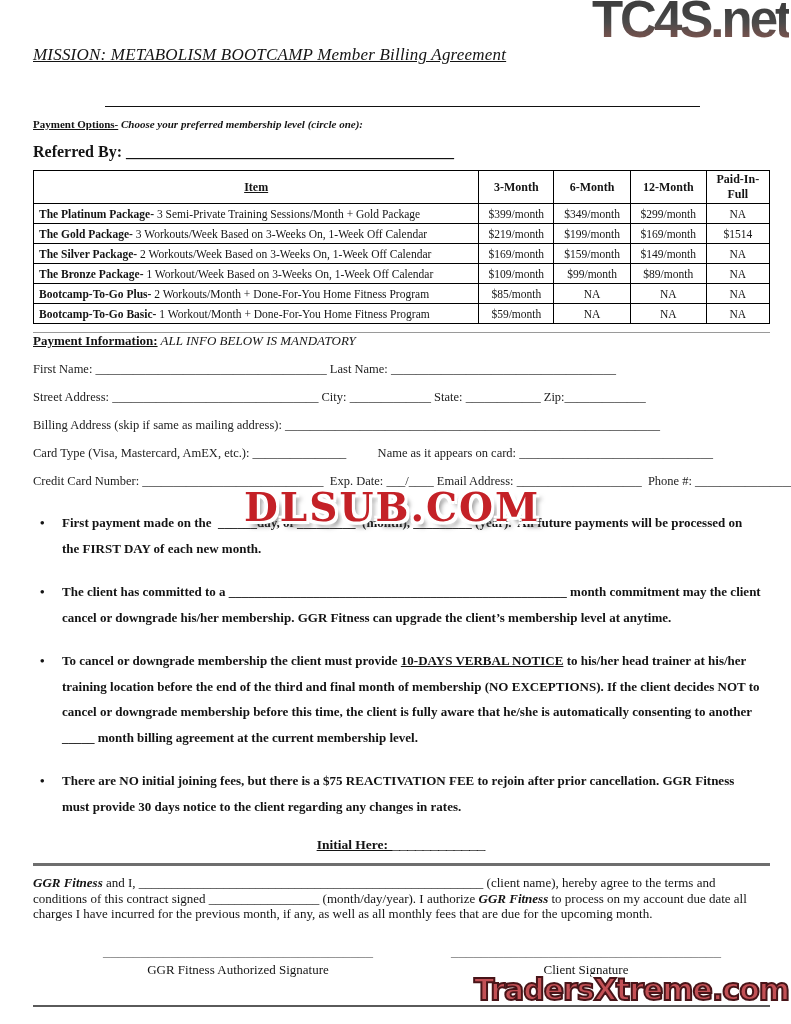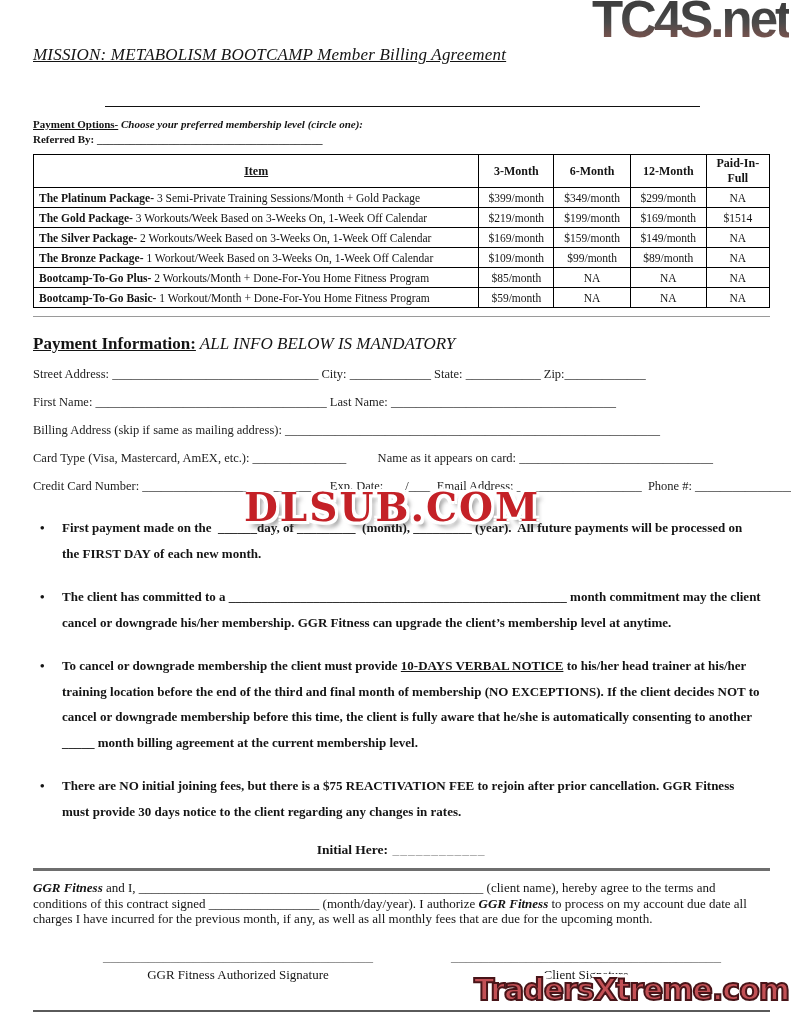--- a/index.html
+++ b/index.html
@@ -42,57 +42,57 @@
   .title {
     margin-top:45px; text-align:left;
     font-size:17px; font-weight:normal; font-style:italic;
     text-decoration:underline; letter-spacing:0.2px;
   }
   .topline { margin:41px 0 0 72px; width:595px; border-bottom:1.6px solid #111; }
 
   .po-line { margin-top:11px; font-size:11px; font-weight:bold; }
   .po-label { text-decoration:underline; }
   .po-instruction { font-style:italic; }
-  .rb-line { margin-top:3px; font-size:11px; font-weight:bold; white-space:pre; }
+  .rb-line { margin-top:13px; font-size:16px; font-weight:bold; white-space:pre; }
 
   
   table.pricing {
     margin-top:9px; width:737px; border-collapse:collapse;
     font-size:11.5px; border:1.5px solid #000;
   }
   table.pricing th, table.pricing td {
     border:1.2px solid #000; padding:1px 4px; vertical-align:middle;
   }
   table.pricing th { font-weight:bold; text-align:center; height:27px; font-size:12px; }
   table.pricing td { height:20px; text-align:center; }
   table.pricing td.item-cell { text-align:left; padding-left:5px;margin-top:32px; }
   .col-item { width:60.5%; } .col-3m { width:10.2%; } .col-6m { width:10.4%; }
   .col-12m { width:10.3%; } .col-pif { width:8.6%; }
   .th-underline { text-decoration:underline; }
   .pkg-name { font-weight:bold; }
   .table-underline { margin-top:8px; border-bottom:1px solid #9a9a9a; width:737px; }
 
   
-  .pi-heading { margin-top:17px; font-size:17px; }
+  .pi-heading { font-size:13px; }
   .pi-label { font-weight:bold; text-decoration:underline; }
   .pi-mandatory { font-style:italic; }
   .formline { margin-top:13px; font-size:12.5px; white-space:pre; color:#222; }
 
   
   .bullets { margin-top:21px; list-style:none; }
   .bullets li {
     position:relative; padding-left:29px; margin-bottom:18px;
     font-size:13px; font-weight:bold; line-height:25.5px; max-width:728px;
   }
   .bullets li .btext { white-space:pre-wrap; }
   .bullets li::before { content:"\2022"; position:absolute; left:7px; top:0; font-size:13px; }
   .u { text-decoration:underline; }
 
   
-  .initial-row { margin-top:8px; text-align:center; font-size:13.5px; font-weight:bold; }
+  .initial-row { margin-top:8px; text-align:center; font-size:13.5px; font-weight:bold;text-decoration:underline; }
   .initial-blank { color:#8a8a8a; font-weight:normal; letter-spacing:1px; }
   .thickline { margin-top:10px; border-bottom:3px solid #6e6e6e; width:737px; }
   .agreement { margin-top:9px; font-size:13px; line-height:15.6px; max-width:737px; }
   .ggr { font-weight:bold; font-style:italic; }
 
   
   .sigrow { margin-top:21px; display:flex; justify-content:space-between; padding:0 48px 0 70px; }
   .sigblock { text-align:center; }
   .sig-line { font-size:15px; color:#777; white-space:pre; display:block; }
   .sig-label { font-size:13px; margin-top:2px; display:block; }
@@ -178,22 +178,22 @@
       </tr>
     </tbody>
   </table>
 
   <div class="table-underline"></div>
 
   <p class="pi-heading">
     <span class="pi-label">Payment Information:</span><span class="pi-mandatory"> ALL INFO BELOW IS MANDATORY</span>
   </p>
 
+  <p class="formline">First Name: _____________________________________ Last Name: ____________________________________</p>
   <p class="formline">Street Address: _________________________________ City: _____________ State: ____________ Zip:_____________</p>
-  <p class="formline">First Name: _____________________________________ Last Name: ____________________________________</p>
   <p class="formline">Billing Address (skip if same as mailing address): ____________________________________________________________</p>
   <p class="formline">Card Type (Visa, Mastercard, AmEX, etc.): _______________          Name as it appears on card: _______________________________</p>
   <p class="formline">Credit Card Number: _____________________________  Exp. Date: ___/____ Email Address: ____________________  Phone #: ________________</p>
 
   <ul class="bullets">
     <li><span class="btext">First payment made on the  ______day, of _________  (month), _________ (year).  All future payments will be processed on the FIRST DAY of each new month.</span></li>
     <li><span class="btext">The client has committed to a ____________________________________________________ month commitment may the client cancel or downgrade his/her membership. GGR Fitness can upgrade the client’s membership level at anytime.</span></li>
     <li><span class="btext">To cancel or downgrade membership the client must provide </span><span class="btext u">10-DAYS VERBAL NOTICE</span><span class="btext"> to his/her head trainer at his/her training location before the end of the third and final month of membership (NO EXCEPTIONS). If the client decides NOT to cancel or downgrade membership before this time, the client is fully aware that he/she is automatically consenting to another _____ month billing agreement at the current membership level.</span></li>
     <li><span class="btext">There are NO initial joining fees, but there is a $75 REACTIVATION FEE to rejoin after prior cancellation. GGR Fitness must provide 30 days notice to the client regarding any changes in rates.</span></li>
   </ul>

